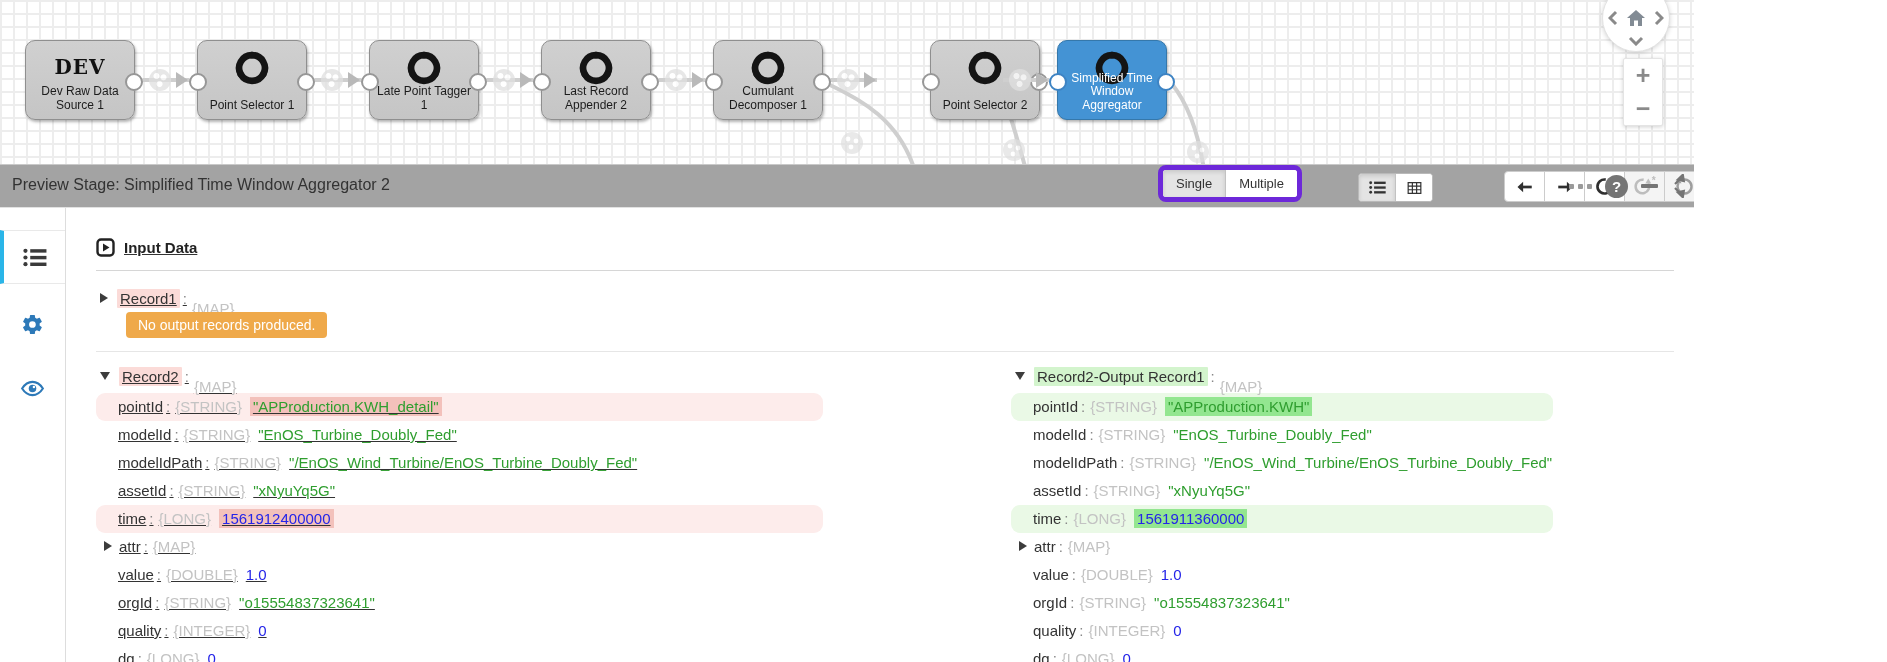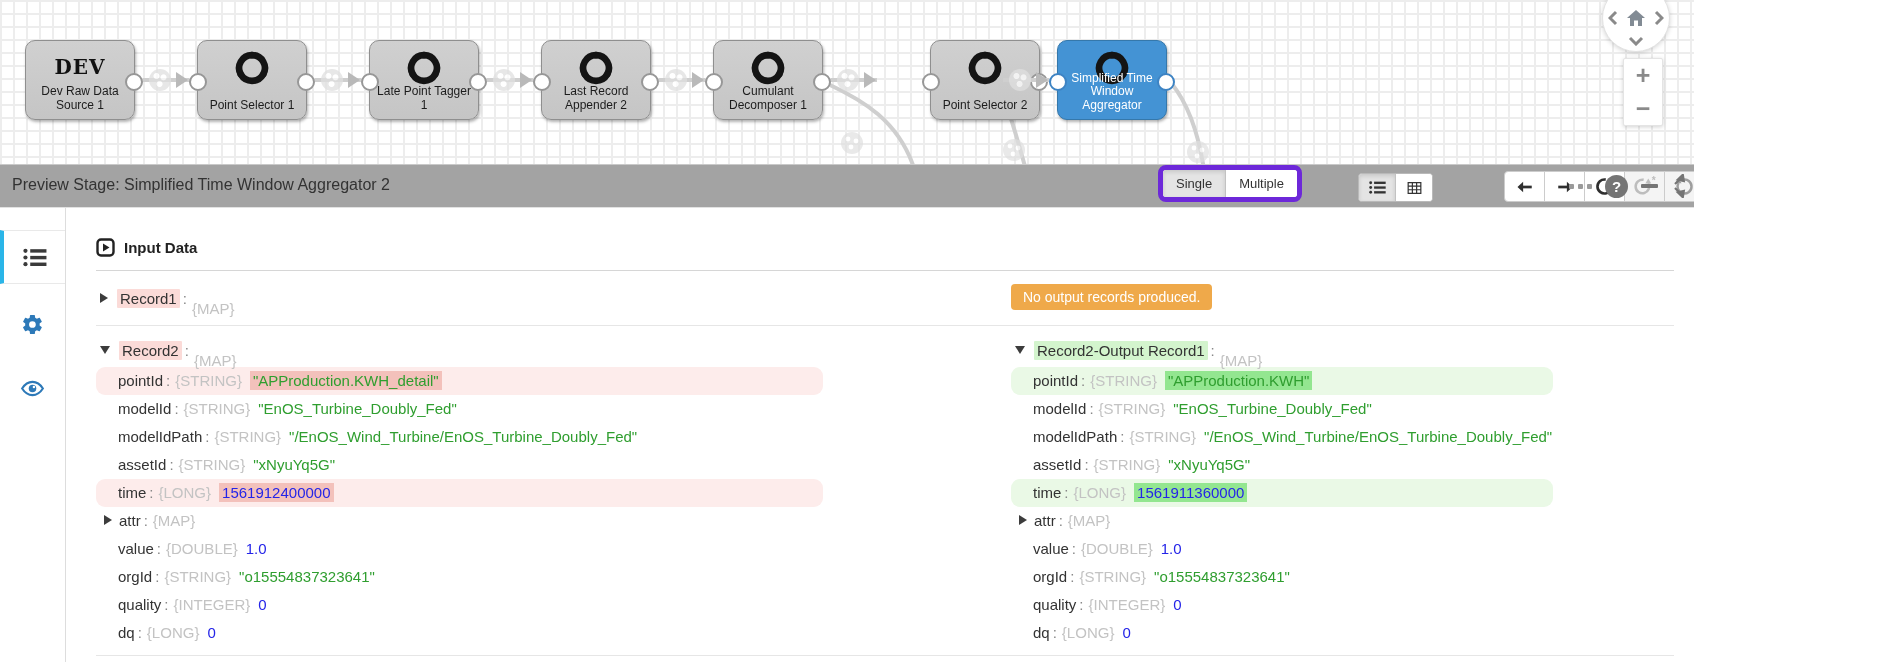--- a/index.html
+++ b/index.html
@@ -73,26 +73,26 @@
   
   .page-body{display:flex;height:456px;}
   .sidebar{width:66px;border-right:1px solid #ddd;box-sizing:border-box;padding-top:22px;flex:none;}
   .tab{height:48px;display:flex;align-items:center;justify-content:center;cursor:pointer;}
   .tab.active{height:52px;border-left:4px solid #2ab5e8;border-top:1px solid #e9e9e9;
     border-bottom:1px solid #e9e9e9;background:#fff;}
   .tab+.tab{margin-top:16px;}
 
   .content{flex:1;padding:0 20px 0 30px;box-sizing:border-box;}
   .headers{display:flex;padding-top:30px;border-bottom:1px solid #d6d6d6;padding-bottom:13px;}
-  .cell-in{width:885px;box-sizing:border-box;flex:none;}
+  .cell-in{width:885px;box-sizing:border-box;flex:none;text-decoration:underline;}
   .cell-out{flex:1;padding-left:30px;box-sizing:border-box;}
   .panel-h{display:flex;align-items:center;font-size:15px;font-weight:bold;color:#222;}
   .panel-h svg{margin-right:9px;}
   .band{display:flex;border-bottom:1px solid #e6e6e6;}
-  .band1{padding:13px 0;}
+  .band1{padding:13px 0;flex-direction:column;}
   .band2{padding:10px 0 8px 0;}
 
   .rec-row{height:28px;display:flex;align-items:center;font-size:15px;padding-left:4px;}
   .tri{display:inline-block;width:0;height:0;margin-right:9px;flex:none;}
   .tri.right{border-top:5.5px solid transparent;border-bottom:5.5px solid transparent;border-left:8.5px solid #3c3c3c;}
   .tri.down{border-left:5.5px solid transparent;border-right:5.5px solid transparent;border-top:8.5px solid #3c3c3c;}
   .rec-name{color:#333;padding:1px 3px;border-radius:1px;}
   .hl-name-in{background:#fbdbd8;}
   .hl-name-out{background:#d3f4cd;}
   .colon{color:#888;padding:0 5px 0 3px;}

